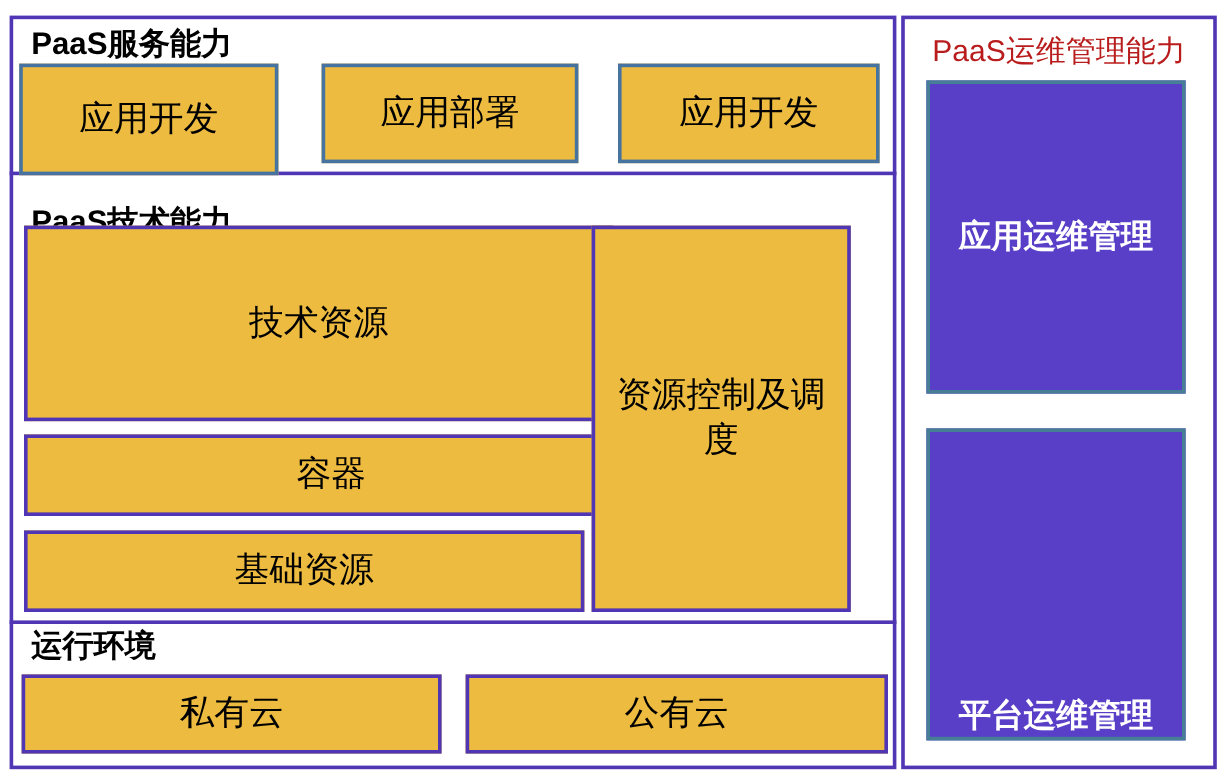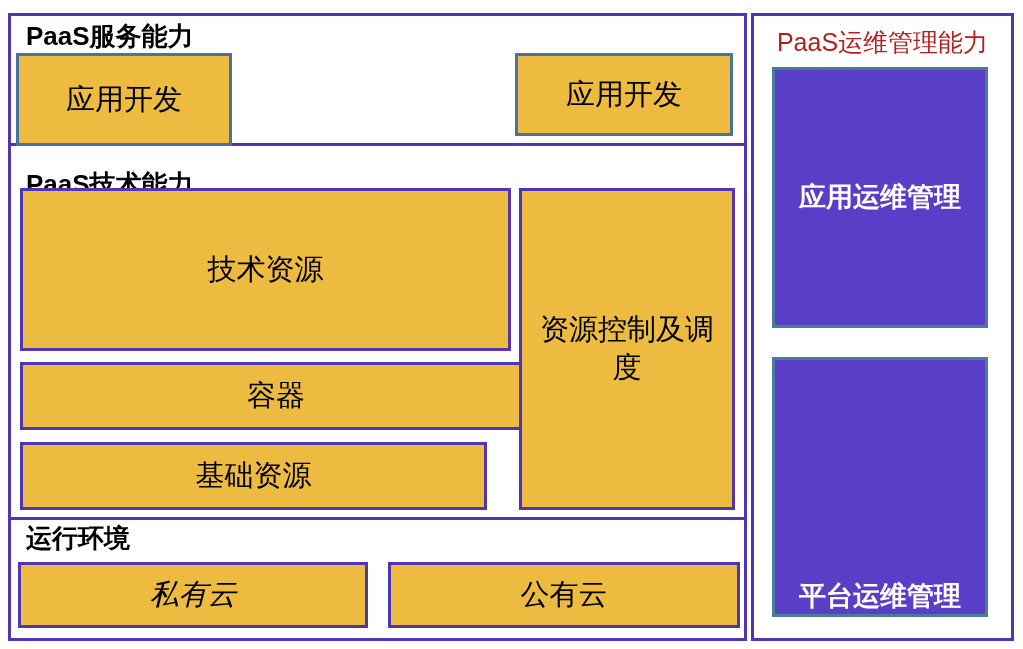--- a/index.html
+++ b/index.html
@@ -70,42 +70,45 @@
     font-size: 27px;
   }
   
   .b-appdev    { left: 16px;  top: 53px;  width: 216px; height: 93px; }
   .b-appdeploy { left: 268px; top: 53px;  width: 214px; height: 83px; }
   .b-appserv   { left: 515px; top: 53px;  width: 218px; height: 83px; }
   
   .b-techres   { left: 20px;  top: 188px; width: 491px; height: 163px; }
   .b-contain   { left: 20px;  top: 362px; width: 512px; height: 68px; }
   .b-basicres  { left: 20px;  top: 442px; width: 467px; height: 68px; }
-  .b-resctl    { left: 519px; top: 188px; width: 216px; height: 322px; }
+  .b-resctl    { left: 493px; top: 188px; width: 216px; height: 322px; }
   .b-resctl .label { max-width: 180px; }
   
-  .b-private   { left: 18px;  top: 562px; width: 350px; height: 66px; font-style: italic; }
+  .b-private   { left: 18px;  top: 562px; width: 350px; height: 66px; }
   .b-public    { left: 388px; top: 562px; width: 352px; height: 66px; text-align: center; }
   
   .b-appops    { left: 772px; top: 67px;  width: 216px; height: 261px; }
   .b-platops   { left: 772px; top: 357px; width: 216px; height: 260px; align-items: flex-end; }
 </style>
 </head>
 <body>
 
 <div class="canvas">
 
   <div class="panel left-panel"></div>
   <div class="panel right-panel"></div>
   <div class="divider divider-1"></div>
   <div class="divider divider-2"></div>
 
   <div class="sec-title title-1">PaaS服务能力</div>
   <div class="box gold steel b-appdev">
     <span class="label">应用开发</span>
+  </div>
+  <div class="box gold steel b-appdeploy">
+    <span class="label">应用部署</span>
   </div>
   <div class="box gold steel b-appserv">
     <span class="label">应用开发</span>
   </div>
 
   <div class="sec-title title-2">PaaS技术能力</div>
   <div class="box gold pbord b-techres">
     <span class="label">技术资源</span>
   </div>
   <div class="box gold pbord b-contain">

